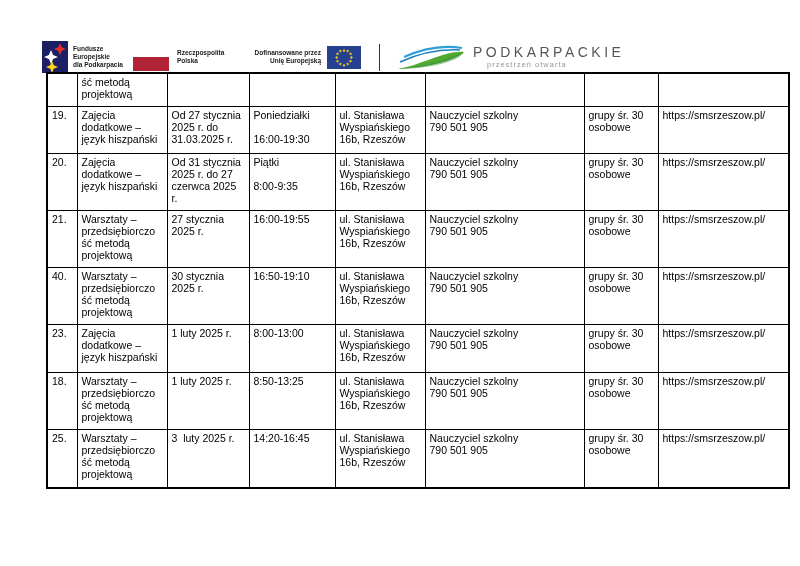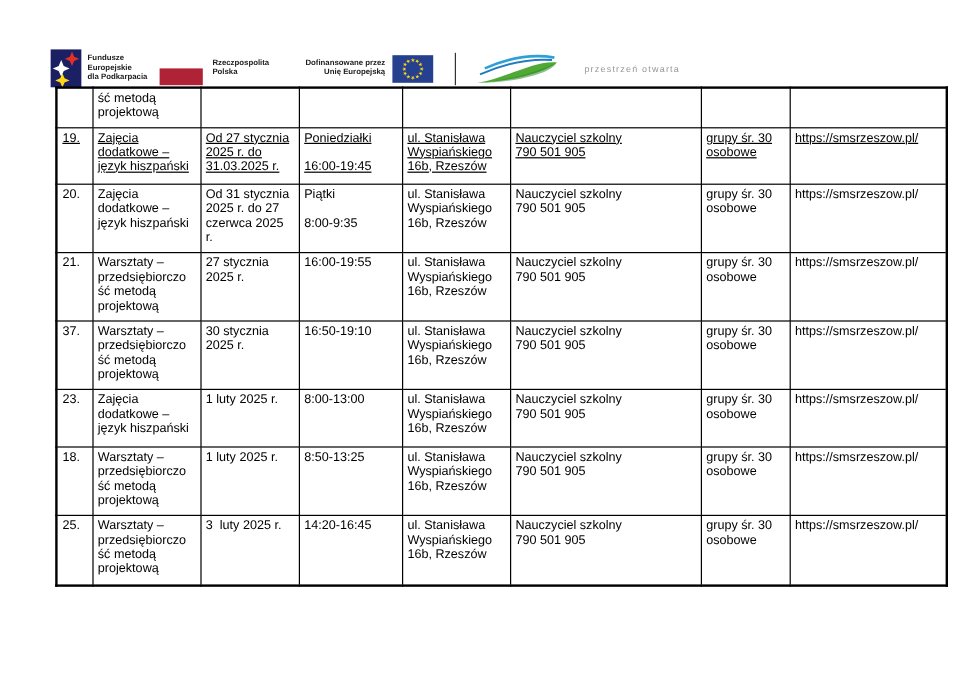--- a/index.html
+++ b/index.html
@@ -50,21 +50,21 @@
     position:absolute;top:72px;left:46px;width:742px;
     border-collapse:collapse;table-layout:fixed;
     font-size:10.5px;line-height:12px;
     border:2px solid #000;
   }
   table.schedule td{
     border:1px solid #000;vertical-align:top;
     padding:2px 3px 2px 4px;white-space:pre-wrap;overflow:hidden;
     word-wrap:break-word;
   }
-  tr.h33{height:33px;} tr.h47{height:47px;text-decoration:underline;} tr.h57{height:57px;margin-left:12px;}
+  tr.h33{height:33px;} tr.h47{height:47px;} tr.h57{height:57px;margin-left:12px;}
   tr.h48{height:48px;} tr.h59{height:59px;margin-left:14px;}
 </style>
 </head>
 <body>
 
 <div class="logo-bar">
 
   <div class="logo">
     <svg width="26" height="32" viewBox="0 0 26 32">
       <rect x="0" y="0" width="26" height="32" fill="#1b1f63"></rect>
@@ -113,20 +113,21 @@
   <div class="vdivider"></div>
 
   <div class="pk-logo">
     <svg width="72" height="27" viewBox="0 0 72 27">
       <path d="M2,25 C26,21 50,6 68,8 C58,17 28,24 2,25 Z" fill="#50a933"></path>
       <path d="M2,25 C32,23 58,13 68,8 C63,18 30,25 2,25 Z" opacity="0.55" fill="#2e8c2f"></path>
       <path d="M8,13 C28,4 48,1 66,4" fill="none" stroke-width="2.2" stroke="#2da0d8"></path>
       <path d="M4,18 C24,9 46,5 64,6" fill="none" stroke-width="1.6" stroke="#1e7dbf"></path>
     </svg>
     <div class="pk-textblock">
+      <div class="pk-title">PODKARPACKIE</div>
       <div class="pk-sub">przestrzeń otwarta</div>
     </div>
   </div>
 
 </div>
 
 <table class="schedule">
   <colgroup>
     <col style="width:30px">
       <col style="width:90px">
@@ -152,21 +153,21 @@
     <tr class="h47">
       <td>19.</td>
       <td>Zajęcia
 dodatkowe –
 język hiszpański</td>
       <td>Od 27 stycznia
 2025 r. do
 31.03.2025 r.</td>
       <td>Poniedziałki
 
-16:00-19:45</td>
+16:00-19:30</td>
       <td>ul. Stanisława
 Wyspiańskiego
 16b, Rzeszów</td>
       <td>Nauczyciel szkolny
 790 501 905</td>
       <td>grupy śr. 30
 osobowe</td>
       <td>https://smsrzeszow.pl/</td>
     </tr>
     <tr class="h57">
@@ -202,21 +203,21 @@
       <td>ul. Stanisława
 Wyspiańskiego
 16b, Rzeszów</td>
       <td>Nauczyciel szkolny
 790 501 905</td>
       <td>grupy śr. 30
 osobowe</td>
       <td>https://smsrzeszow.pl/</td>
     </tr>
     <tr class="h57">
-      <td>37.</td>
+      <td>40.</td>
       <td>Warsztaty –
 przedsiębiorczo
 ść metodą
 projektową</td>
       <td>30 stycznia
 2025 r.</td>
       <td>16:50-19:10</td>
       <td>ul. Stanisława
 Wyspiańskiego
 16b, Rzeszów</td>

